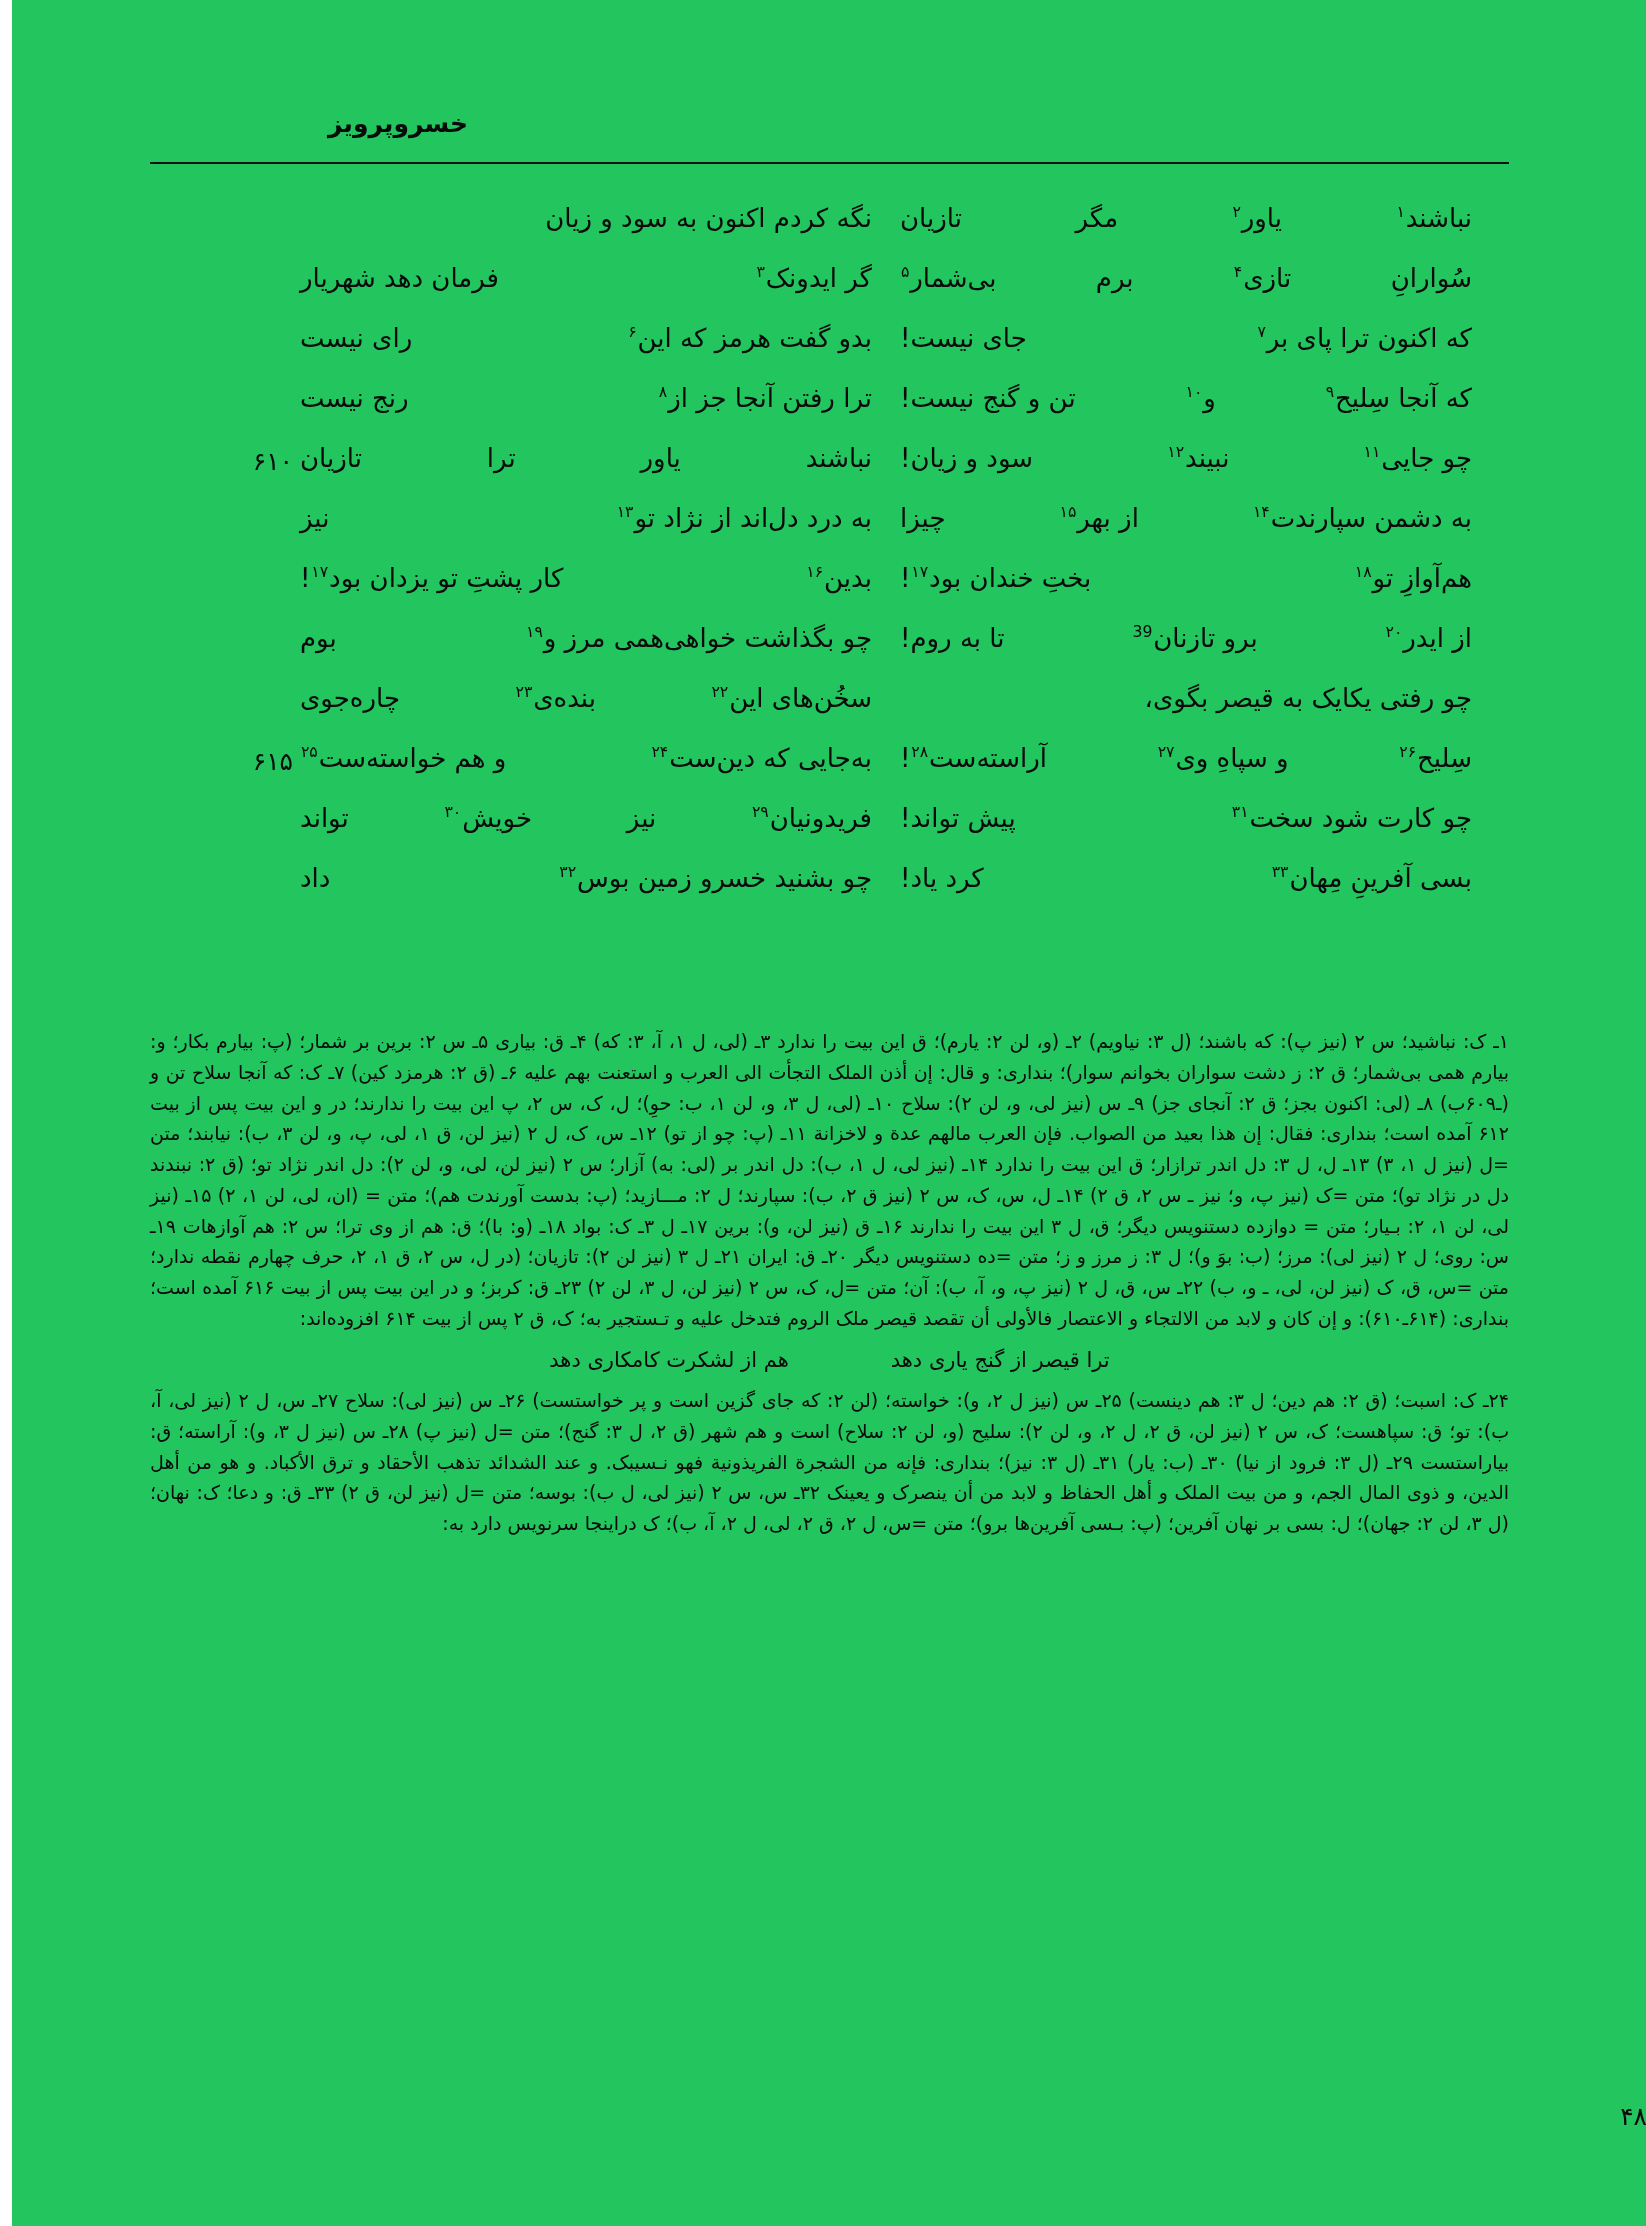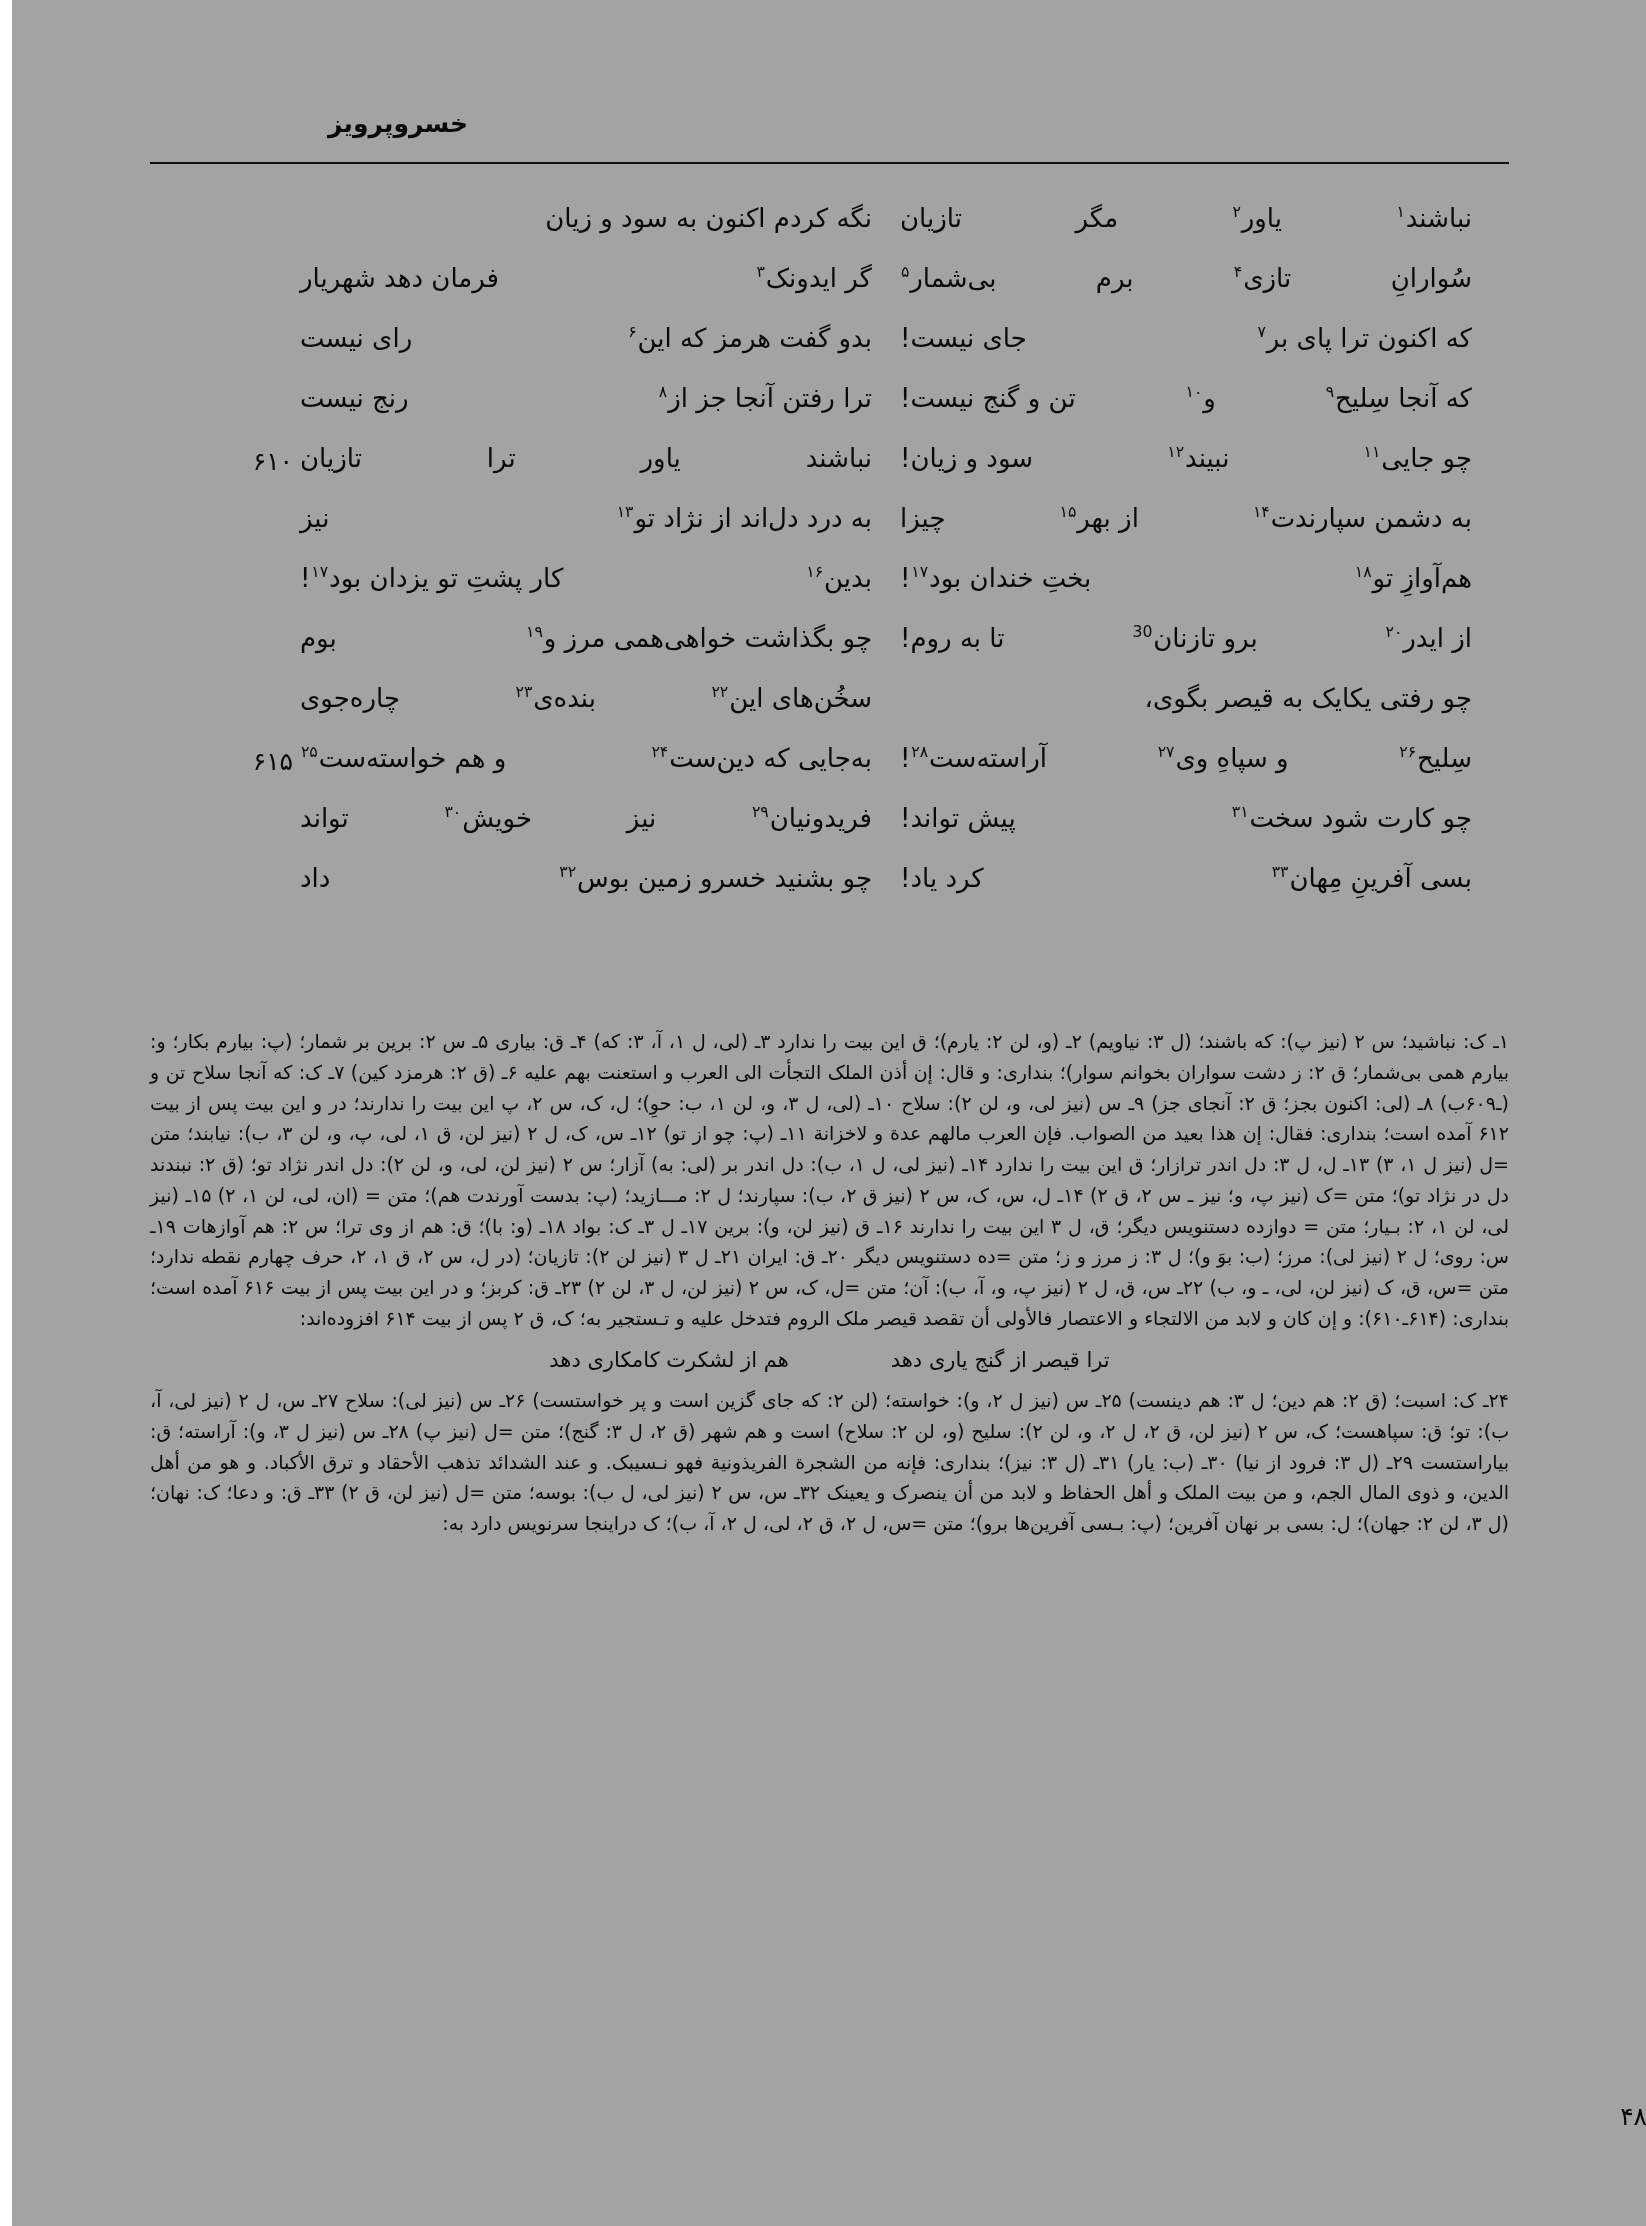--- a/index.html
+++ b/index.html
@@ -14,21 +14,21 @@
     position: relative;
     font-family: "DejaVu Sans", "Liberation Sans", sans-serif;
     color: #0a0a0a;
     direction: rtl;
     overflow: hidden;
   }
 
   .page {
     position: absolute;
     inset: 0;
-    background: #a3a3a3;
+    background: #22c55e;
     margin-left: 12px;
   }
 
   
   .header-zone {
     position: absolute;
     top: 109px;
     left: 138px;
     right: 138px;
     height: 65px;
@@ -243,21 +243,21 @@
       </div>
     </div>
 
     <div class="bayt">
       <div class="hemistich right">
         <span class="word"><span>چو بگذاشت خواهی‌همی مرز و</span><sup class="fn">۱۹</sup></span>
         <span class="word">بوم</span>
       </div>
       <div class="hemistich left">
         <span class="word"><span>از ایدر</span><sup class="fn">۲۰</sup></span>
-        <span class="word"><span>برو تازنان</span><sup class="fn">30</sup></span>
+        <span class="word"><span>برو تازنان</span><sup class="fn">39</sup></span>
         <span class="word">تا به روم!</span>
       </div>
     </div>
 
     <div class="bayt">
       <div class="hemistich right">
         <span class="word"><span>سخُن‌های این</span><sup class="fn">۲۲</sup></span>
         <span class="word"><span>بنده‌ی</span><sup class="fn">۲۳</sup></span>
         <span class="word">چاره‌جوی</span>
       </div>

